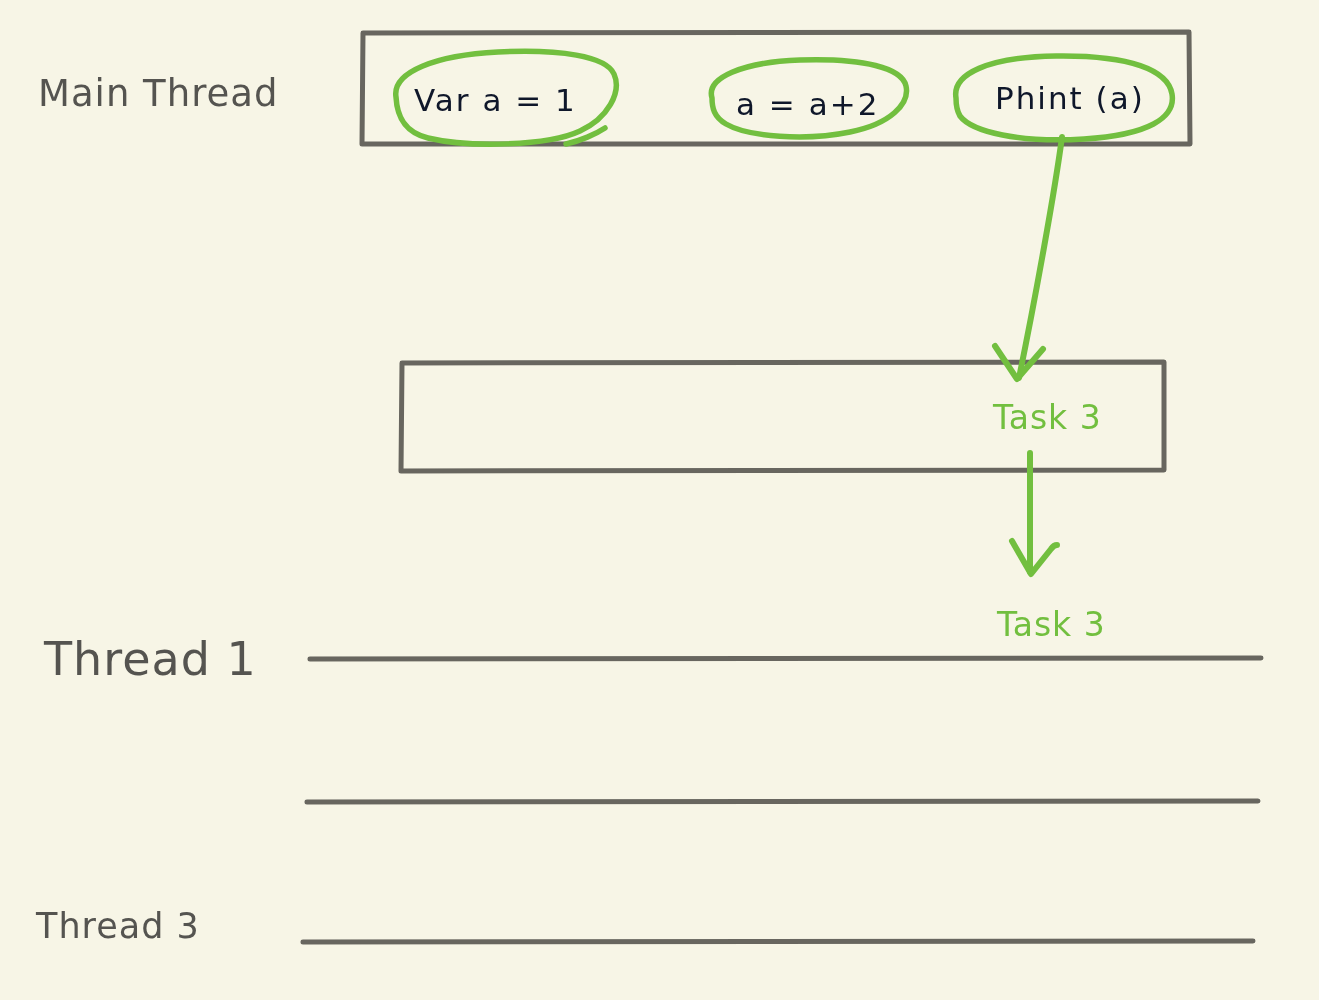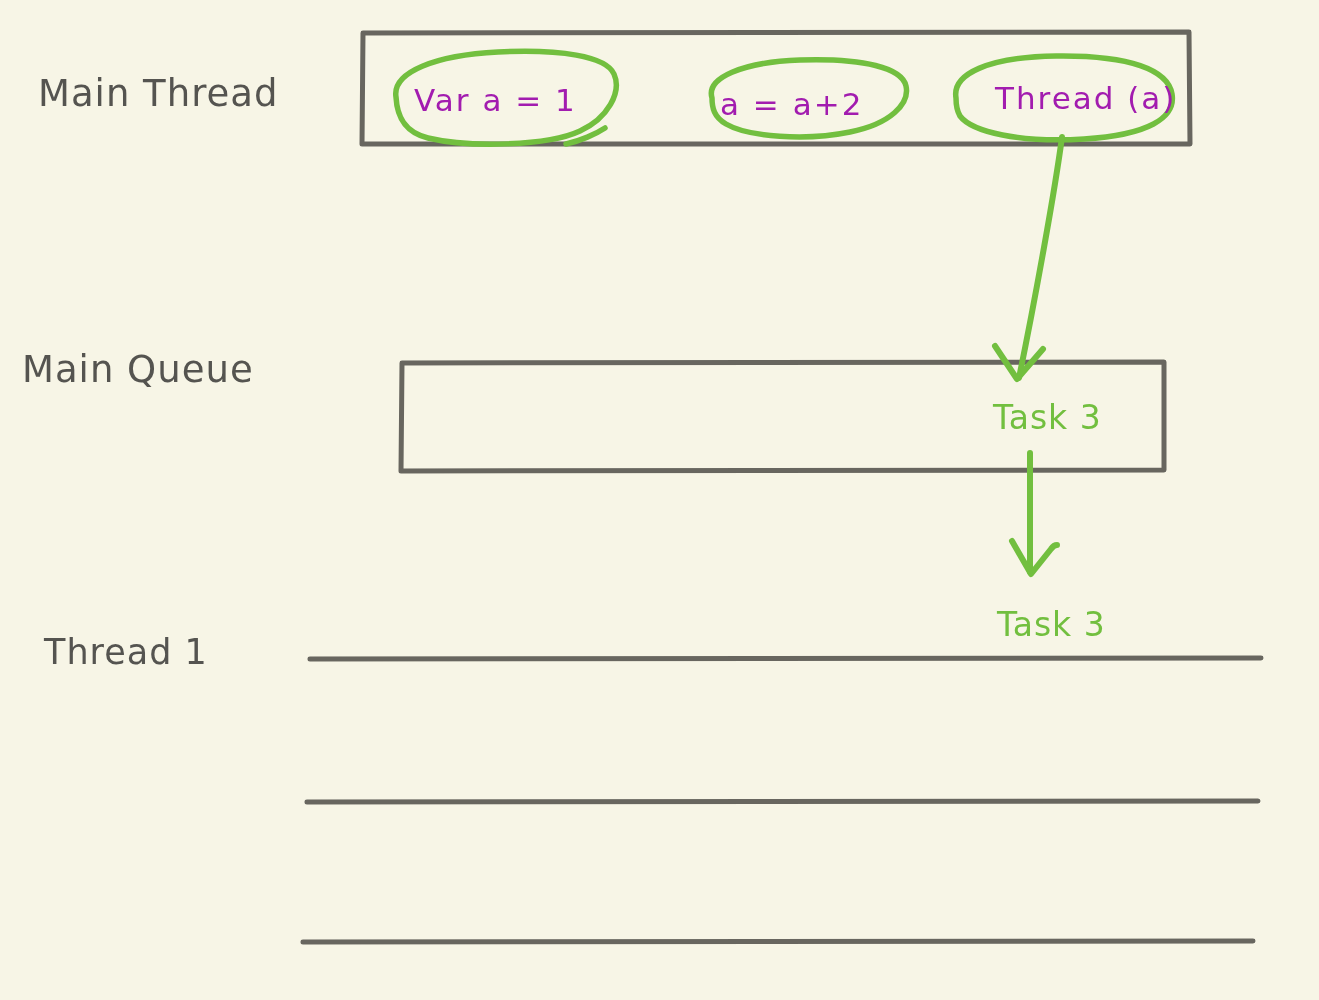--- a/index.html
+++ b/index.html
@@ -29,34 +29,34 @@
   .hand-label {
     position: absolute;
     font-family: "DejaVu Sans", sans-serif;
     color: #555450;
     white-space: nowrap;
     letter-spacing: 1px;
   }
   .lbl-main-thread { left: 38px;  top: 72px;  font-size: 37px; }
   .lbl-main-queue  { left: 22px;  top: 348px; font-size: 37px; }
   .lbl-serial      { left: 36px;  top: 420px; font-size: 37px; }
-  .lbl-thread1     { left: 44px;  top: 632px; font-size: 35px; }
+  .lbl-thread1     { left: 44px;  top: 632px; font-size: 46px; }
   .lbl-thread2     { left: 38px;  top: 766px; font-size: 35px; }
   .lbl-thread3     { left: 36px;  top: 906px; font-size: 35px; }
 
   .stmt {
     position: absolute;
     font-family: "DejaVu Sans", sans-serif;
-    color: #a21caf;
+    color: #0f172a;
     font-size: 31px;
     white-space: nowrap;
     letter-spacing: 2px;
   }
   .stmt-1 { left: 414px; top: 82px; }
-  .stmt-2 { left: 720px; top: 86px; }
+  .stmt-2 { left: 736px; top: 86px; }
   .stmt-3 { left: 995px; top: 80px; }
 
   .task-label {
     position: absolute;
     font-family: "DejaVu Sans", sans-serif;
     color: #72bf3f;
     font-size: 33px;
     white-space: nowrap;
     letter-spacing: 1px;
     margin-left: 20px;
@@ -98,30 +98,30 @@
       <path d="M1012,541 L1031,574 L1051,549 C1053,546 1055,545 1057,545" fill="none" stroke="#72bf3f" stroke-width="6" stroke-linecap="round" stroke-linejoin="round"></path>
     </g>
 
     <path d="M310,659 L1261,658" fill="none" stroke="#68665f" stroke-width="5" stroke-linecap="round"></path>
     <path d="M307,802 L1258,801" fill="none" stroke="#68665f" stroke-width="5" stroke-linecap="round"></path>
     <path d="M303,942 L1253,941" fill="none" stroke="#68665f" stroke-width="5" stroke-linecap="round"></path>
   </svg>
 
   <div class="hand-label lbl-main-thread">Main Thread</div>
 
-  <div class="hand-label lbl-main-queue">Main Queue</div>
 
 
   <div class="hand-label lbl-thread1">Thread 1</div>
 
 
+  <div class="hand-label lbl-thread3">Thread 3</div>
 
   <div class="stmt stmt-1">Var a = 1</div>
 
   <div class="stmt stmt-2">a = a+2</div>
 
-  <div class="stmt stmt-3">Thread (a)</div>
+  <div class="stmt stmt-3">Phint (a)</div>
 
   <div class="task-label task-q">Task 3</div>
 
   <div class="task-label task-t">Task 3</div>
 
 </div>
 
 </body></html>

